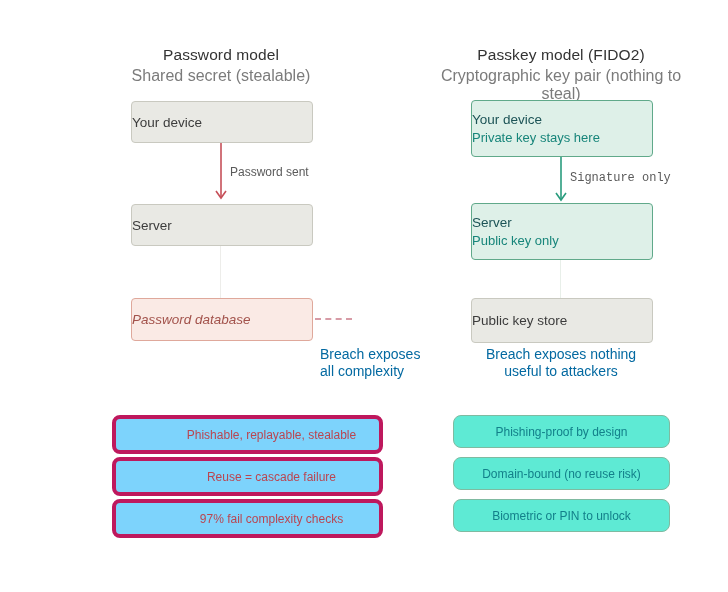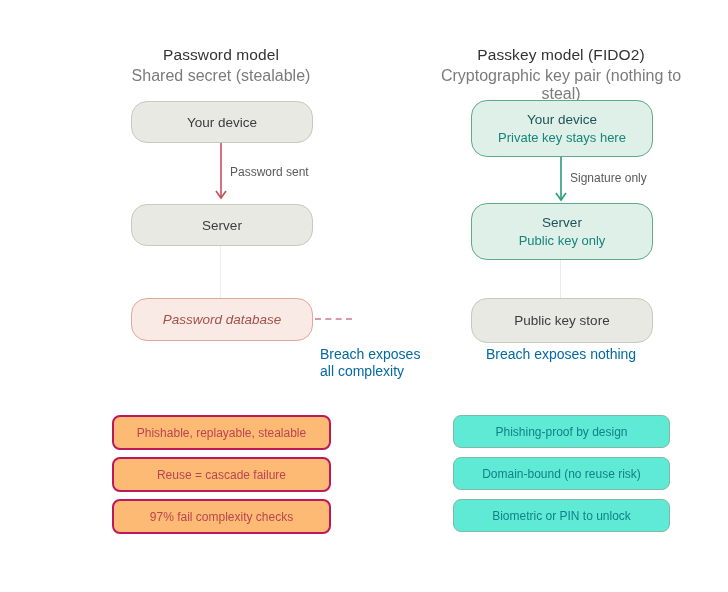--- a/index.html
+++ b/index.html
@@ -2,22 +2,22 @@
 <html><head>
 <meta charset="utf-8">
 <style>
   html,body { margin:0; padding:0; background:#ffffff; }
   body { font-family:"Liberation Sans", sans-serif; -webkit-font-smoothing:antialiased; }
   .canvas { position:relative; width:728px; height:592px; background:#ffffff; overflow:hidden;margin-left:27px; }
 
   .col-title { position:absolute; width:268px; text-align:center; font-size:15.5px; color:#333333; letter-spacing:.1px; }
   .col-sub   { position:absolute; width:268px; text-align:center; font-size:16px; color:#7b7b7b; }
 
-  .node { position:absolute; width:180px; border-radius:16px; display:flex; flex-direction:column;
-          align-items:center; justify-content:center; gap:3px; box-sizing:content-box; }
+  .node { position:absolute; width:180px; border-radius:4px; display:flex; flex-direction:column;
+          justify-content:center; gap:3px; box-sizing:content-box; }
   .node .t { font-size:13.5px; }
   .node .s { font-size:13px; }
 
   .node.gray   { background:#e9e9e4; border:1px solid #c9c9c0; }
   .node.gray .t { color:#3c3c3c; }
 
   .node.green  { background:#def0e8; border:1px solid #60a98a; }
   .node.green .t { color:#1c5356; }
   .node.green .s { color:#17857a; }
 
@@ -31,21 +31,21 @@
   .conn.l { background:#ededea; }
   .conn.r { background:#e8efe9; }
 
   .dash { position:absolute; width:37px; height:0; border-top:2px dashed #d79ba6; }
 
   .note { position:absolute; font-size:14px; color:#0369a1; line-height:17px; }
   .note.centered { width:268px; text-align:center; }
 
   .badge { position:absolute; width:215px; height:31px; border-radius:8px;
            display:flex; align-items:center; justify-content:center; font-size:12px; }
-  .badge.pink  { background:#fdba74; border:2px solid #be185d; color:#ba4550; }
+  .badge.pink  { background:#7dd3fc; border:4px solid #be185d; color:#ba4550;padding-left:48px; }
   .badge.greenb{ background:#5eead4; border:1px solid #7fbaa1; color:#13808a; }
 </style>
 </head>
 <body>
 
 <div class="canvas">
 
   <div class="col-title" style="left:60px; top:46px;">Password model</div>
   <div class="col-sub" style="left:60px; top:67px;">Shared secret (stealable)</div>
 
@@ -91,35 +91,36 @@
 
   <div class="node green" style="left:444px; top:100px; height:55px;">
     <span class="t">Your device</span>
     <span class="s">Private key stays here</span>
   </div>
 
   <svg class="arrow" style="left:526px; top:157px;" width="16" height="46" viewBox="0 0 16 46">
     <line x1="8" y1="0" x2="8" y2="43" stroke="#2a9c7e" stroke-width="1.6"></line>
     <polyline points="3,36 8,43 13,36" fill="none" stroke="#2a9c7e" stroke-width="1.6"></polyline>
   </svg>
-  <div class="arrow-label" style="left:543px; top:171px;">Signature only</div>
+  <div class="arrow-label" style="left:543px; top:171px;font-family:Liberation Mono, monospace;">Signature only</div>
 
   <div class="node green" style="left:444px; top:203px; height:55px;">
     <span class="t">Server</span>
     <span class="s">Public key only</span>
   </div>
 
   <div class="conn r" style="left:533px; top:260px; height:38px;"></div>
 
   <div class="node gray" style="left:444px; top:298px; height:43px;">
     <span class="t">Public key store</span>
   </div>
 
   <div class="note centered" style="left:400px; top:346px;">
     <div>Breach exposes nothing</div>
+    <div>useful to attackers</div>
   </div>
 
   <div class="badge greenb" style="left:426px; top:415px;">
     <span>Phishing-proof by design</span>
   </div>
   <div class="badge greenb" style="left:426px; top:457px;">
     <span>Domain-bound (no reuse risk)</span>
   </div>
   <div class="badge greenb" style="left:426px; top:499px;">
     <span>Biometric or PIN to unlock</span>

